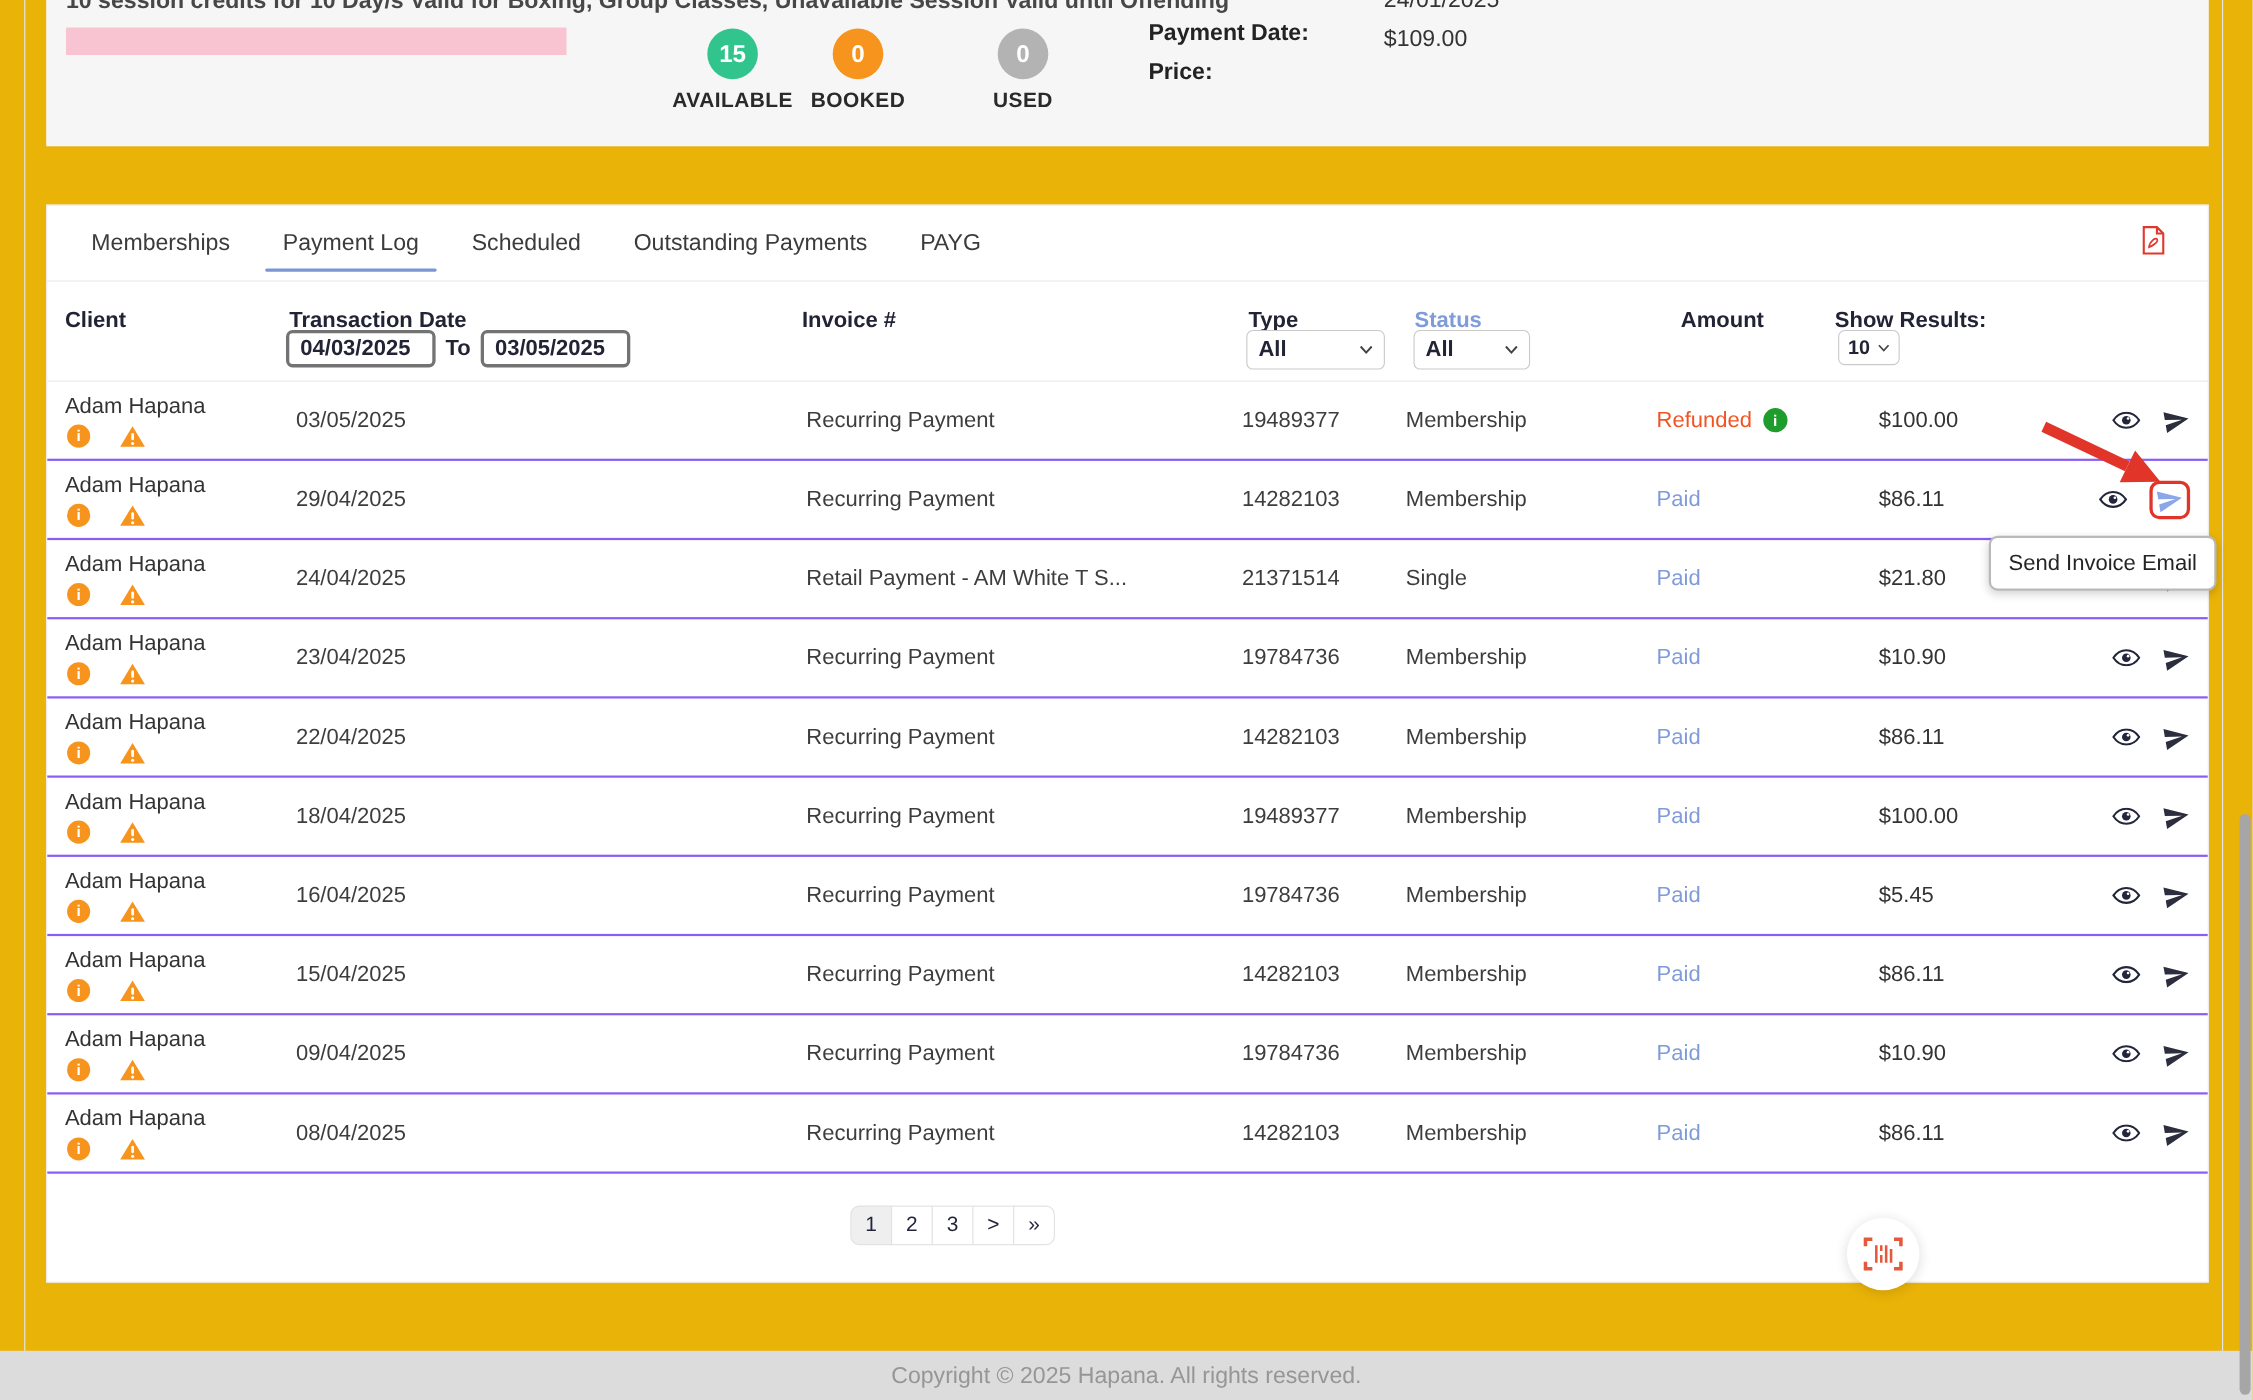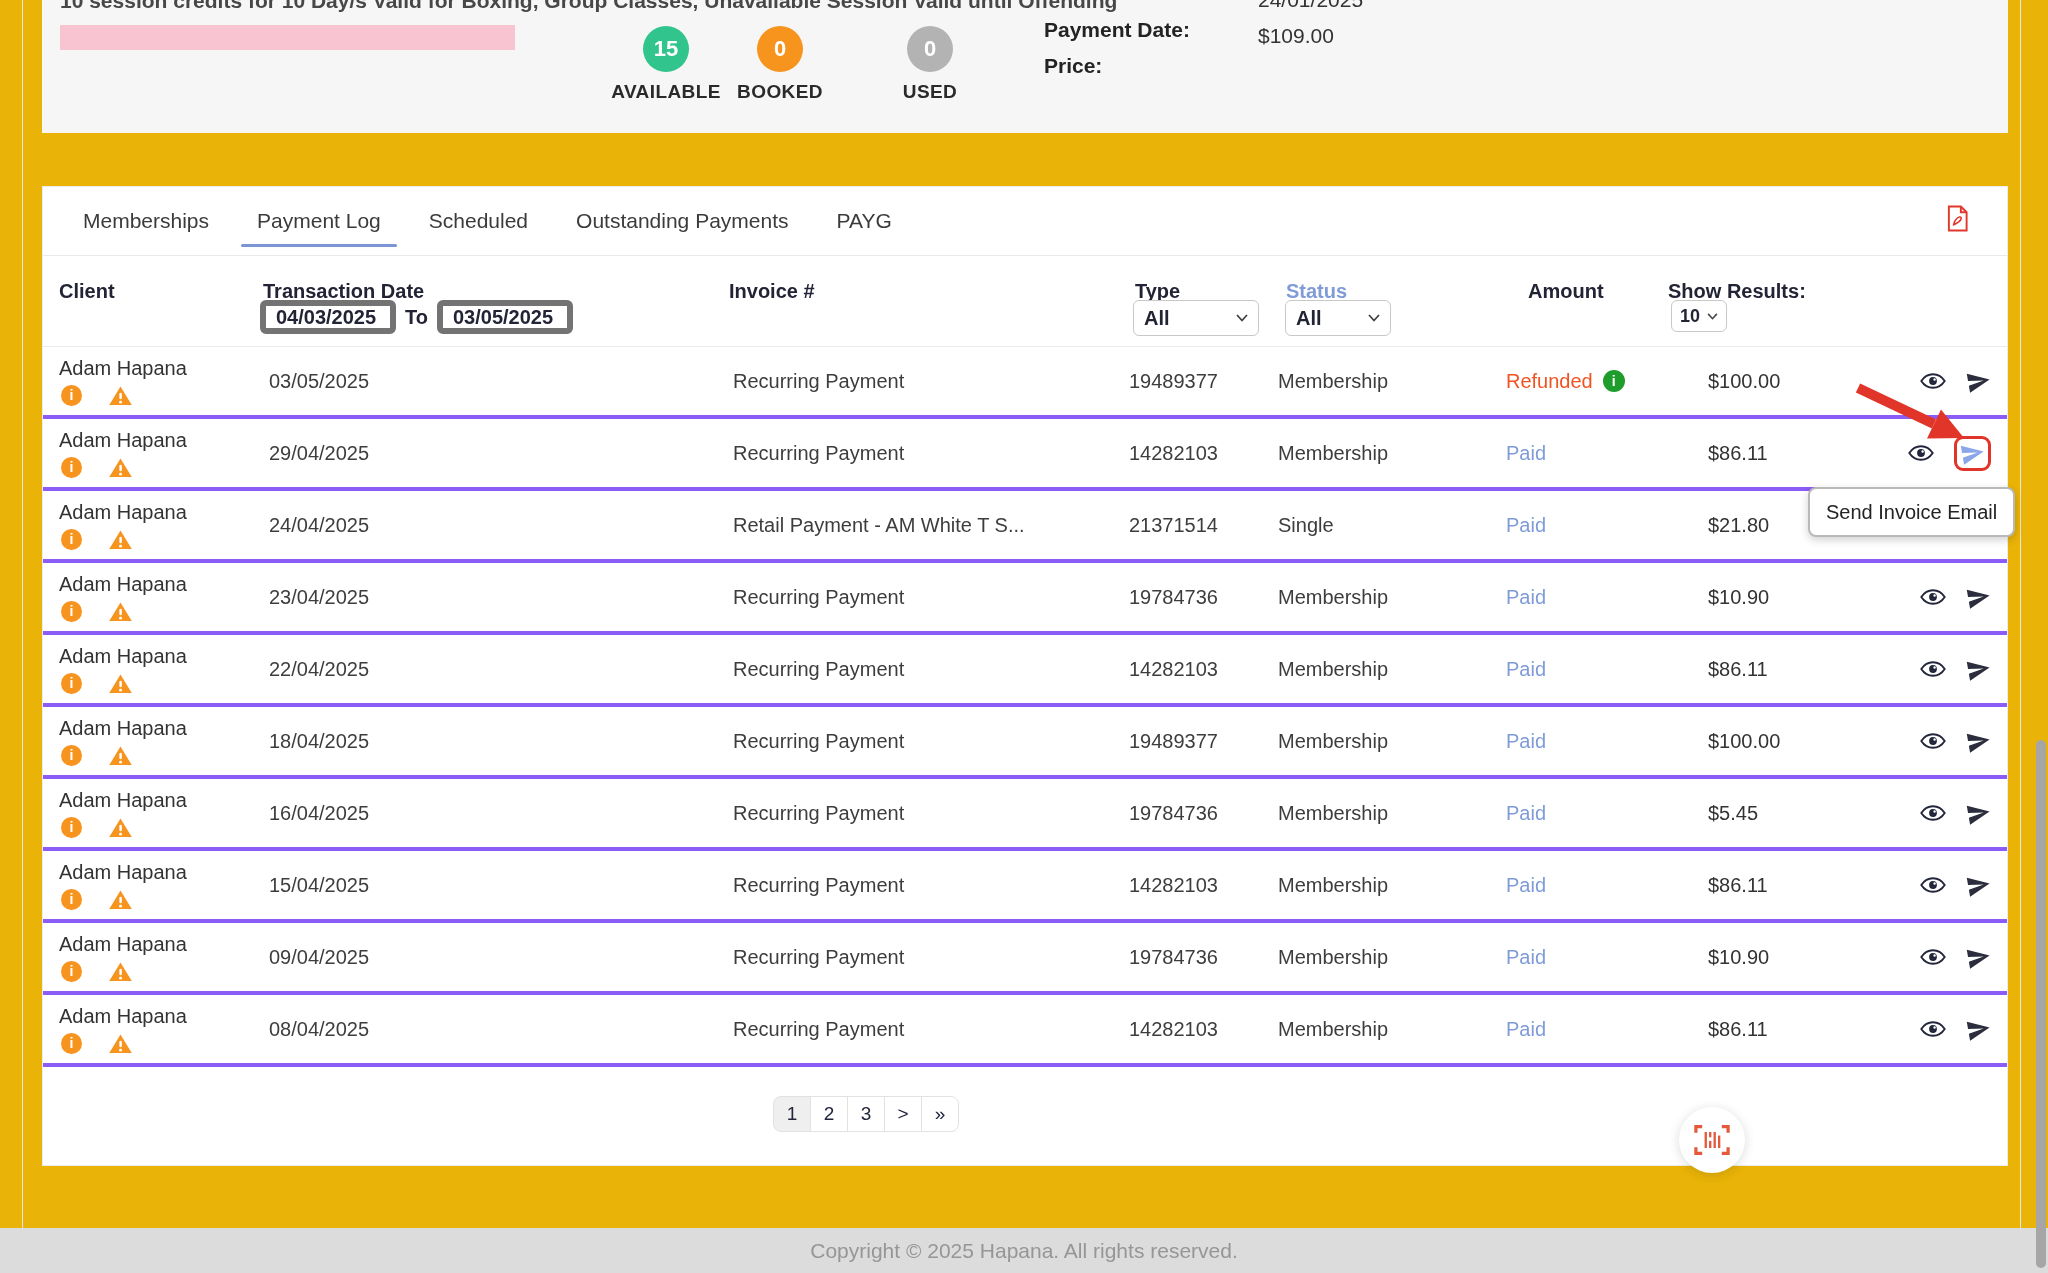--- a/index.html
+++ b/index.html
@@ -30,32 +30,32 @@
   .tab.active::after{content:"";position:absolute;left:8px;right:8px;bottom:8px;height:3px;background:#7b97d3;border-radius:3px;}
   .pdf-btn{position:absolute;right:38px;top:18px;background:none;border:none;cursor:pointer;padding:0;}
 
   .thead{display:grid;grid-template-columns:208px 460px 400px 145px 220px 180px 175px 176px;
          height:90px;border-bottom:1px solid #e9e9e9;font-size:20px;}
   .th{padding-top:24px;font-weight:700;color:#222436;position:relative;box-sizing:border-box;}
   .th.client{padding-left:16px;} .th.tdate{padding-left:12px;} .th.desc{padding-left:24px;}
   .th.invoice{padding-left:18px;} .th.type{padding-left:24px;} .th.status{padding-left:30px;}
   .th.amount{padding-left:52px;} .th.results{padding-left:12px;white-space:nowrap;}
   .date-row{position:absolute;left:9px;top:44px;display:flex;align-items:center;gap:9px;}
-  .date-input{width:136px;height:34px;border:6px solid #737373;border-radius:6px;background:#fff;
+  .date-input{width:136px;height:34px;border:3px solid #737373;border-radius:6px;background:#fff;
               display:flex;align-items:center;padding-left:10px;font-weight:700;font-size:20px;color:#222436;box-sizing:border-box;}
   .to-label{font-weight:700;color:#222436;}
   .select{position:absolute;top:44px;height:36px;border:1px solid #c9c9c9;border-radius:6px;background:#fff;
           display:flex;align-items:center;justify-content:space-between;padding:0 10px;
           font-weight:700;font-size:20px;color:#222436;box-sizing:border-box;cursor:pointer;}
   .type-select{left:22px;width:126px;} .status-select{left:29px;width:106px;}
   .results-select{left:15px;width:56px;height:32px;font-size:18px;padding:0 8px;}
 
   .rows{}
   .row{display:grid;grid-template-columns:208px 460px 400px 145px 220px 180px 175px 176px;
-       height:72px;border-bottom:4px solid #8b5cf6;align-items:center;box-sizing:border-box;}
+       height:72px;border-bottom:2px solid #8b5cf6;align-items:center;box-sizing:border-box;}
   .cell{font-size:20px;color:#3d3d3d;display:flex;align-items:center;box-sizing:border-box;}
   .client-cell{flex-direction:column;align-items:flex-start;justify-content:center;gap:5px;padding-left:16px;}
   .client-name{color:#333;}
   .client-icons{display:flex;align-items:center;gap:26px;padding-left:2px;}
   .info-icon{width:21px;height:21px;border-radius:50%;background:#f7941e;color:#fff;font-size:14px;font-weight:800;
              display:flex;align-items:center;justify-content:center;cursor:pointer;}
   .date-cell{padding-left:18px;} .desc-cell{padding-left:22px;} .invoice-cell{padding-left:18px;}
   .type-cell{padding-left:22px;} .status-cell{padding-left:30px;gap:10px;} .amount-cell{padding-left:52px;color:#333;}
   .status{color:#7f9bd9;} .status.refunded{color:#f05423;}
   .green-info{display:none;width:22px;height:22px;border-radius:50%;background:#1f9d2c;color:#fff;font-size:14px;

